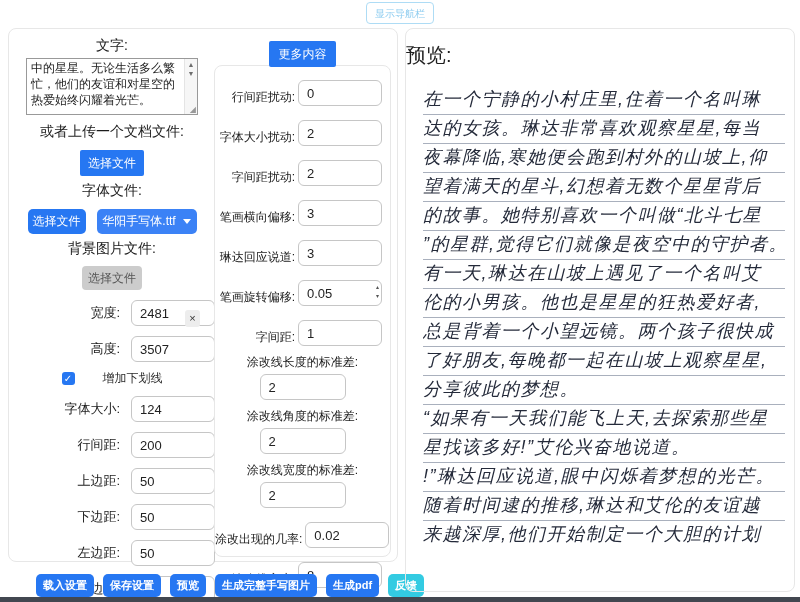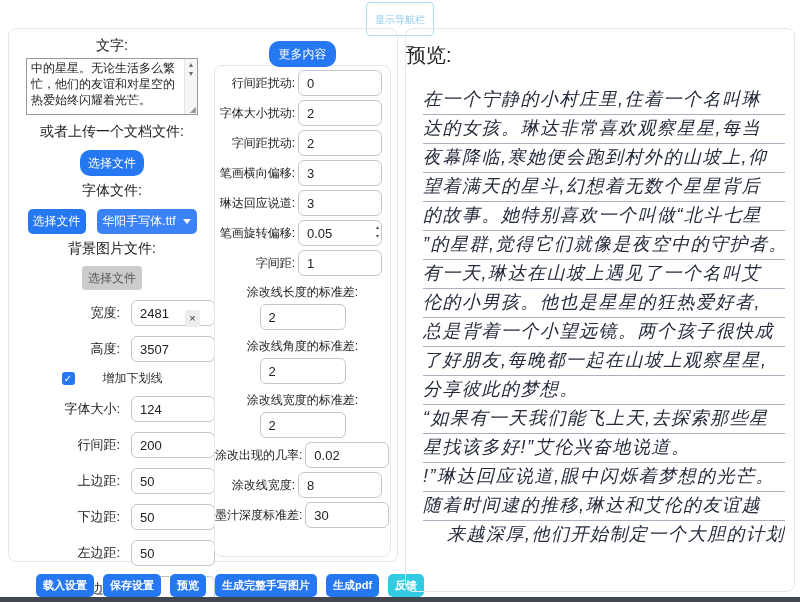--- a/index.html
+++ b/index.html
@@ -2,21 +2,21 @@
 <html lang="zh"><head>
 <meta charset="utf-8">
 <style>
   * { box-sizing: border-box; margin: 0; padding: 0; }
   html, body { width: 800px; height: 602px; background: #fff; overflow: hidden; }
   body { font-family: "Liberation Sans", "DejaVu Sans", sans-serif; position: relative; color: #1b1b1b; }
 
   
   .top-btn {
     position: absolute; left: 50%; transform: translateX(-50%); top: 2px;
-    height: 34px; padding: 1px 8px; font-size: 10px; line-height: 13px;
+    height: 22px; padding: 1px 8px; font-size: 10px; line-height: 13px;
     color: #8fcdf0; background: #fff; border: 1px solid #aedcf5; border-radius: 4px;
     font-family: inherit; cursor: pointer;
   }
 
   
   #left-box {
     position: absolute; left: 8px; top: 28px; width: 390px; height: 534px;
     border: 1px solid #e7e7e7; border-radius: 8px;
   }
   #preview-box {
@@ -43,21 +43,21 @@
   .ta-scroll {
     position: absolute; right: 0; top: 0; width: 13px; height: 100%;
     background: #f6f6f6; border-left: 1px solid #e4e4e4;
     display: flex; flex-direction: column; align-items: center; padding-top: 1px;
     font-size: 7px; color: #6d6d6d; line-height: 9px;
   }
   .ta-grip { position: absolute; right: 1px; bottom: 0; font-size: 8px; color: #999; line-height: 9px; }
 
   .btn {
     display: inline-flex; align-items: center; justify-content: center;
-    background: #2677f2; color: #fff; border: none; border-radius: 10px;
+    background: #2677f2; color: #fff; border: none; border-radius: 2px;
     font-size: 12px; font-family: inherit; cursor: pointer;
   }
   .btn.file { width: 64px; height: 26px; margin-top: 9px; }
   .font-row { display: flex; justify-content: center; align-items: center; gap: 11px; margin-top: 9px; }
   .btn.small { width: 58px; height: 25px; border-radius: 5px; }
   .font-select {
     width: 100px; height: 25px; background: #3b82f6; color: #fff; border: none;
     border-radius: 5px; font-size: 12px; display: inline-flex; align-items: center;
     justify-content: center; gap: 7px; font-family: inherit; cursor: pointer;
   }
@@ -82,21 +82,21 @@
   .chk-row { display: flex; align-items: center; justify-content: center; gap: 28px; margin-top: 9px; height: 15px; }
   .chk { width: 13px; height: 13px; background: #2677f2; border-radius: 3px; color: #fff; font-size: 10px; line-height: 13px; text-align: center; cursor: pointer; }
   .chk-row span.lbl { font-size: 12px; color: #2b2b2b; }
 
   
   .mid-box {
     position: absolute; left: 205px; top: 36px; width: 177px; height: 492px;
     border: 1px solid #e7e7e7; border-radius: 8px; background: #fff;
   }
   .more-btn { position: absolute; left: 260px; top: 12px; width: 67px; height: 26px; z-index: 2; }
-  .mrow { display: flex; align-items: center; margin-top: 4px; }
+  .mrow { display: flex; align-items: flex-end; margin-top: 14px; }
   .mrow label { flex: 1; text-align: right; font-size: 12px; margin-right: 3px; white-space: nowrap; }
   .inwrap { width: 84px; margin-right: 8px; position: relative; flex: none; }
   .inwrap input { width: 100%; }
   .spin { position: absolute; right: 3px; top: 3px; display: flex; flex-direction: column; align-items: center; font-size: 6px; color: #555; line-height: 9px; }
   .stack-label { text-align: center; font-size: 12px; margin-top: 8px; }
   .stack-input { display: block; margin: 3px auto 0; width: 86px; }
 
   
   .actions { position: absolute; left: 36px; top: 574px; display: flex; gap: 9px; }
   .abtn {
@@ -108,21 +108,21 @@
   .abtn.info { background: #33cbe2; }
 
   
   .pv-title { font-size: 20px; color: #1f1f1f; margin-top: 13px; }
   .pv-lines { margin: 17px 9px 0 17px; }
   .hand-line {
     font-size: 18px; letter-spacing: 1.5px; color: #242a3a; font-style: italic;
     height: 29px; line-height: 27px; border-bottom: 1px solid #a9b0bd;
     white-space: nowrap; overflow: hidden;
   }
-  .hand-line:last-child { border-bottom: none; text-align: right; }
+  .hand-line:last-child { border-bottom: none; }
 </style>
 </head>
 <body>
 
 <button class="top-btn">显示导航栏</button>
 
 <div id="left-box">
 
   <div class="left-col">
     <div class="sec-label">文字:</div>

